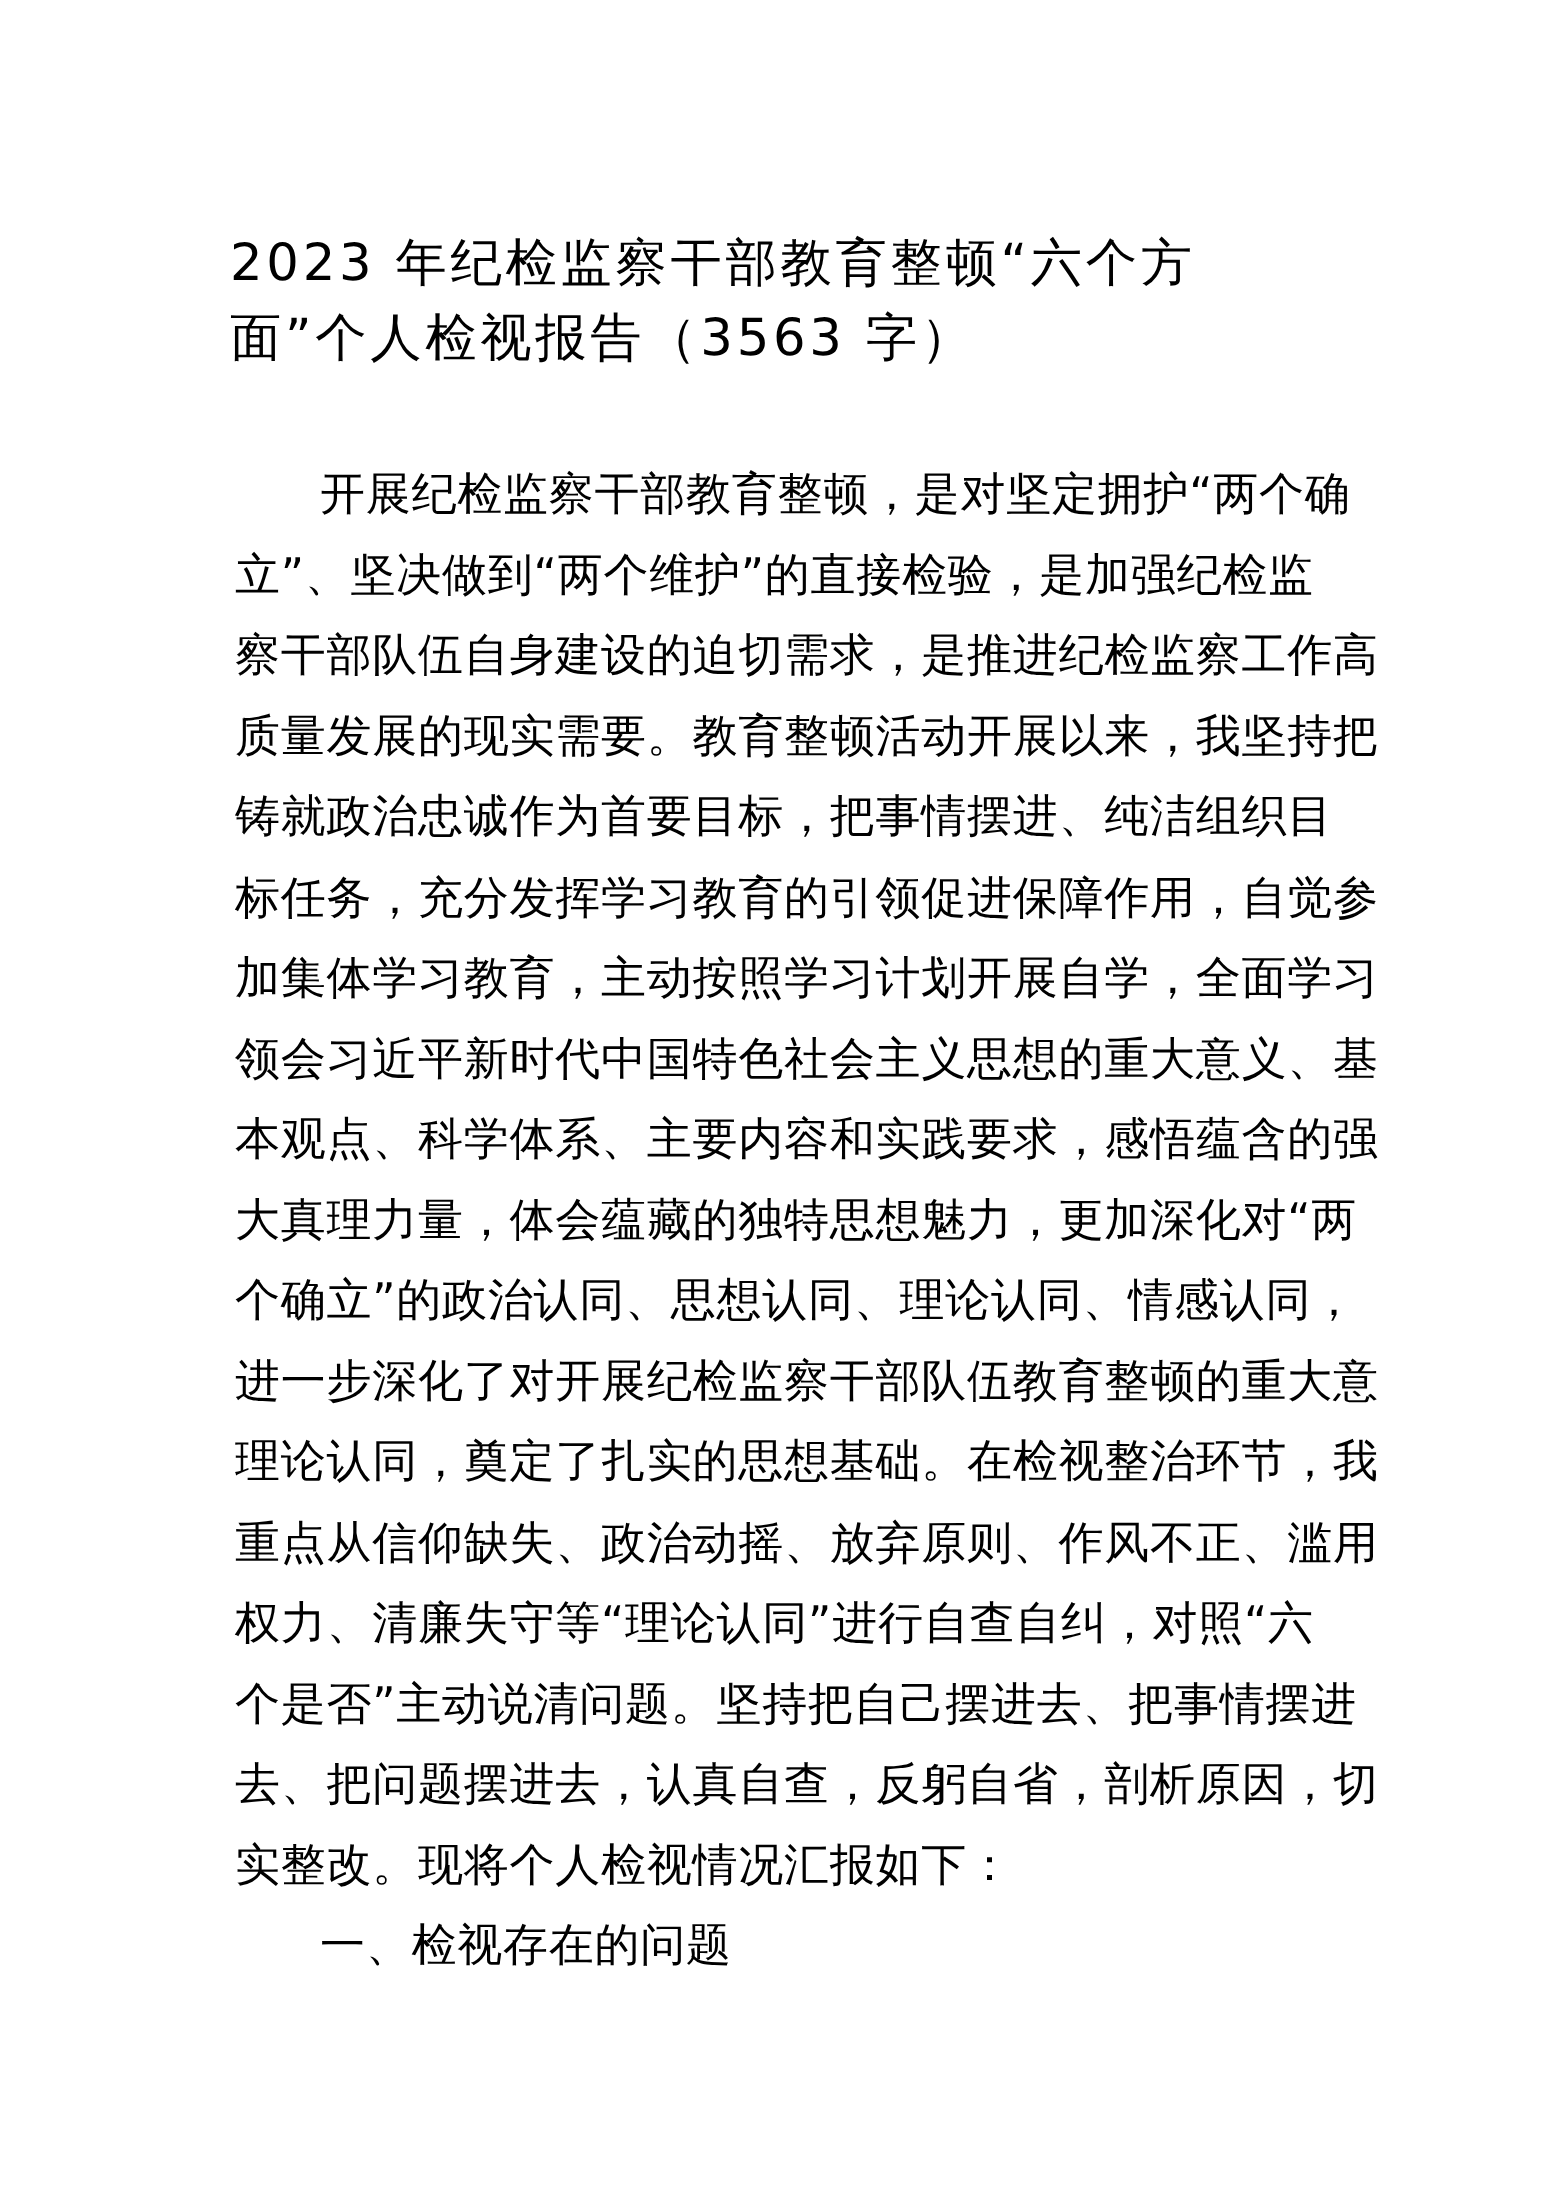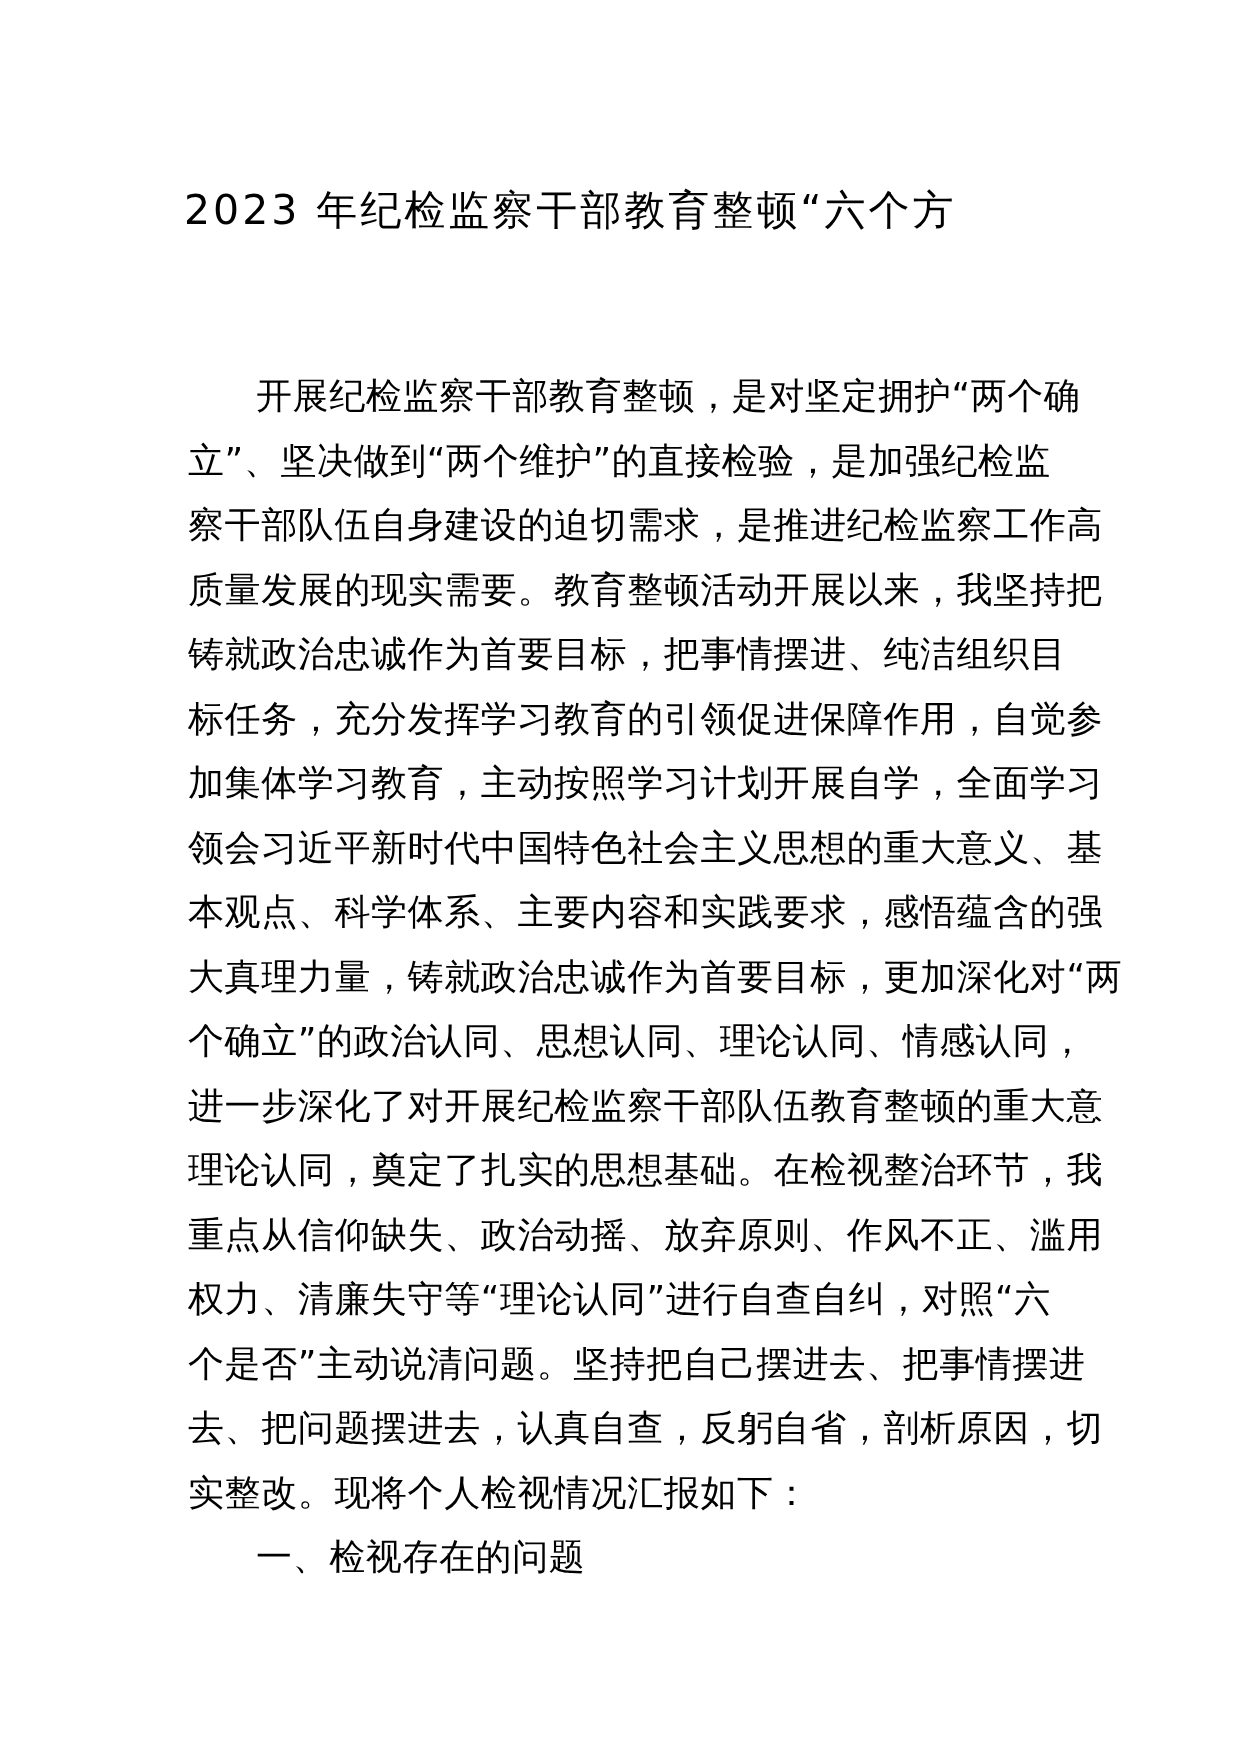--- a/index.html
+++ b/index.html
@@ -57,34 +57,35 @@
       padding-left: 68px;
     }
   </style>
 </head>
 <body>
 
 <div class="page">
 
   <h1 class="title">
     <span class="tline">2023 年纪检监察干部教育整顿“六个方</span>
+    <span class="tline">面”个人检视报告（3563 字）</span>
   </h1>
 
   <div class="body-text">
     <div>
       <span class="line indent">开展纪检监察干部教育整顿，是对坚定拥护“两个确</span>
       <span class="line">立”、坚决做到“两个维护”的直接检验，是加强纪检监</span>
       <span class="line">察干部队伍自身建设的迫切需求，是推进纪检监察工作高</span>
       <span class="line">质量发展的现实需要。教育整顿活动开展以来，我坚持把</span>
       <span class="line">铸就政治忠诚作为首要目标，把事情摆进、纯洁组织目</span>
       <span class="line">标任务，充分发挥学习教育的引领促进保障作用，自觉参</span>
       <span class="line">加集体学习教育，主动按照学习计划开展自学，全面学习</span>
       <span class="line">领会习近平新时代中国特色社会主义思想的重大意义、基</span>
       <span class="line">本观点、科学体系、主要内容和实践要求，感悟蕴含的强</span>
-      <span class="line">大真理力量，铸就政治忠诚作为首要目标，更加深化对“两</span>
+      <span class="line">大真理力量，体会蕴藏的独特思想魅力，更加深化对“两</span>
       <span class="line">个确立”的政治认同、思想认同、理论认同、情感认同，</span>
       <span class="line">进一步深化了对开展纪检监察干部队伍教育整顿的重大意</span>
       <span class="line">理论认同，奠定了扎实的思想基础。在检视整治环节，我</span>
       <span class="line">重点从信仰缺失、政治动摇、放弃原则、作风不正、滥用</span>
       <span class="line">权力、清廉失守等“理论认同”进行自查自纠，对照“六</span>
       <span class="line">个是否”主动说清问题。坚持把自己摆进去、把事情摆进</span>
       <span class="line">去、把问题摆进去，认真自查，反躬自省，剖析原因，切</span>
       <span class="line">实整改。现将个人检视情况汇报如下：</span>
     </div>
     <div>

